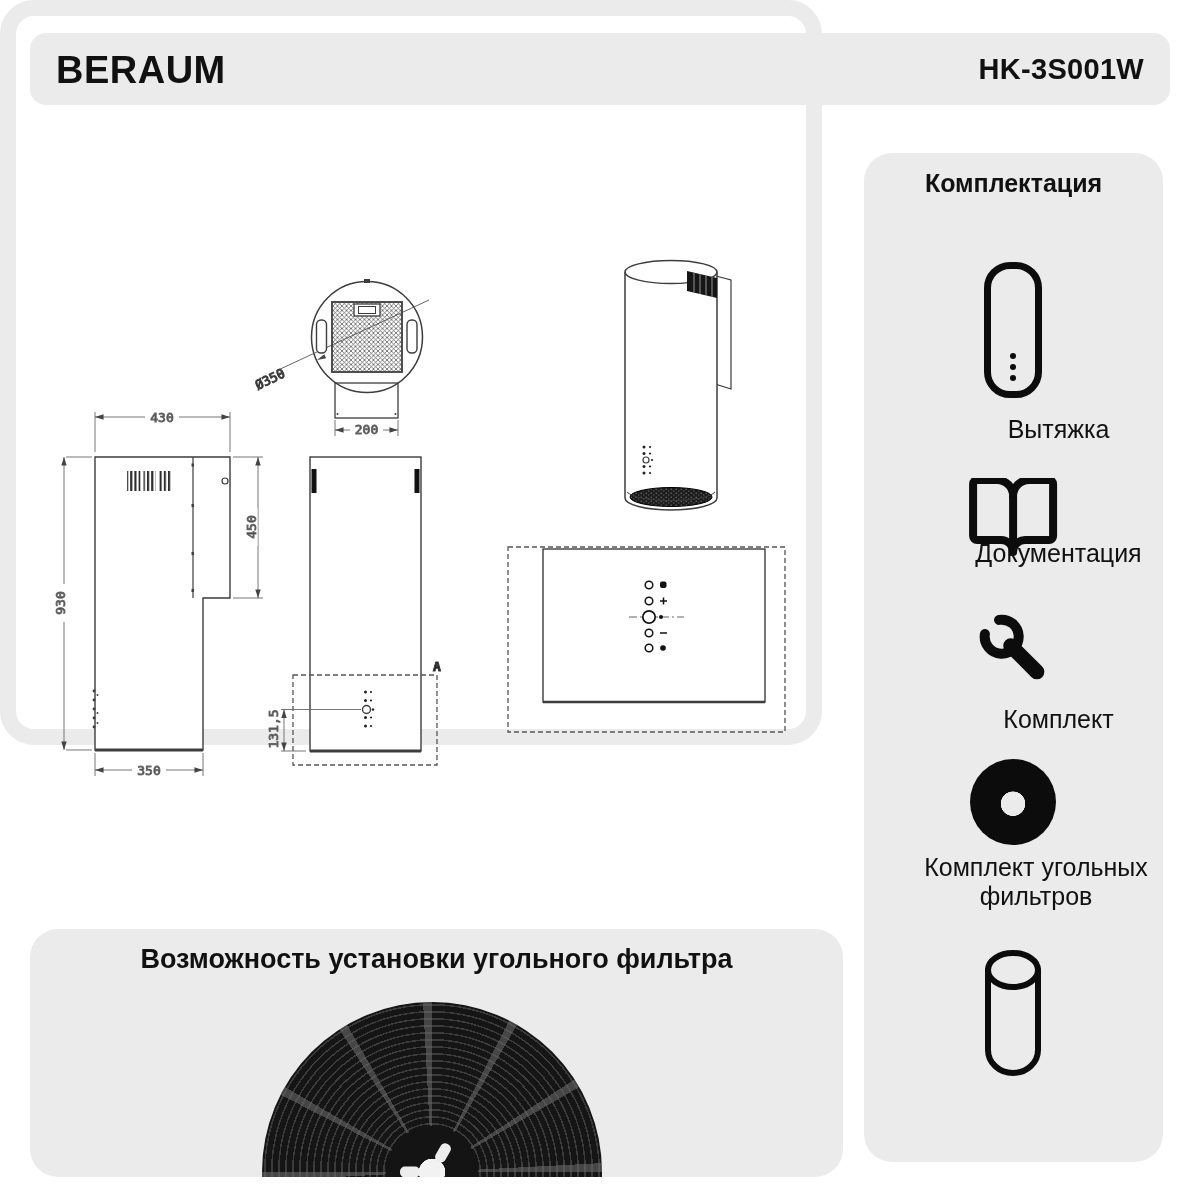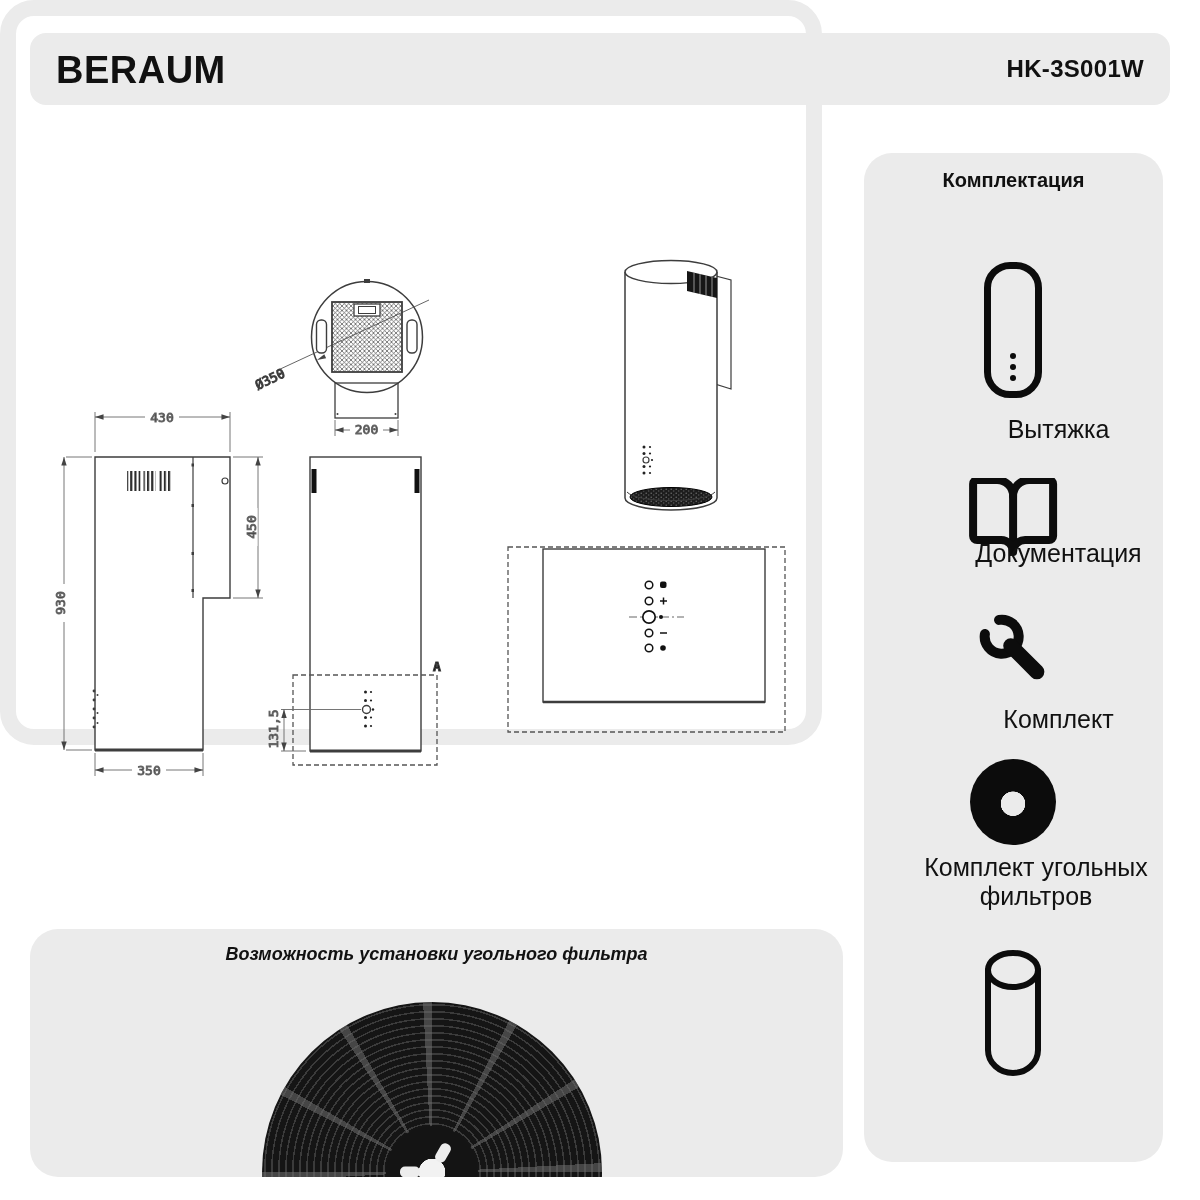--- a/index.html
+++ b/index.html
@@ -7,42 +7,42 @@
     width:1200px;height:1200px;position:relative;background:#ffffff;
     font-family:"Liberation Sans",sans-serif;color:#111;overflow:hidden;
     -webkit-font-smoothing:antialiased;
   }
   .panel{position:absolute;background:#ebebeb;}
   
   #hdr{left:30px;top:33px;width:1140px;height:72px;border-radius:16px;
        display:flex;align-items:center;justify-content:space-between;
        padding:0 26px;box-sizing:border-box;gap:42px;}
   .brand{font-size:38px;font-weight:800;letter-spacing:.5px;transform:scaleY(1.04);}
-  .model{font-size:24px;font-weight:700;letter-spacing:.3px;}
+  .model{font-size:29px;font-weight:700;letter-spacing:.3px;}
   
   #main{left:18px;top:150px;width:822px;height:745px;background:#fff;
         border:16px solid #ebebeb;border-radius:34px;box-sizing:border-box;}
   
   #side{left:864px;top:153px;width:299px;height:1009px;border-radius:28px;}
   #side .title{position:absolute;top:16px;left:0;width:100%;text-align:center;
-               font-size:20px;font-weight:700;}
+               font-size:25px;font-weight:700;}
   .lbl{position:absolute;left:0;width:100%;text-align:center;font-size:25px;
        font-weight:500;line-height:1.15;padding-left:45px;}
   .lbl.narrow{left:50%;transform:translateX(-50%);width:auto;text-align:center;}
   .icon{position:absolute;}
   .hood{left:120px;top:109px;width:58px;height:136px;border:7px solid #0c0c0c;
         border-radius:26px;box-sizing:border-box;}
   .hood .d{position:absolute;left:50%;width:6px;height:6px;margin-left:-3px;
            border-radius:50%;background:#0c0c0c;}
   .donut{left:106px;top:606px;width:86px;height:86px;border-radius:50%;
          background:radial-gradient(circle at 50% 52%, #ebebeb 0 12px, #0c0c0c 12.5px 100%);}
   
   #bottom{left:30px;top:929px;width:813px;height:248px;border-radius:28px;overflow:hidden;}
   #bottom .title{position:absolute;top:15px;left:0;width:100%;text-align:center;
-                 font-size:18px;font-weight:700;font-style:italic;}
+                 font-size:27px;font-weight:700;}
   .disc{position:absolute;left:232px;top:73px;width:340px;height:340px;border-radius:50%;
         background:repeating-radial-gradient(circle at 50% 50%, #151515 0 5.5px, #3b3b3b 5.5px 7px);}
   .disc .spokes{position:absolute;inset:0;border-radius:50%;
         background:repeating-conic-gradient(rgba(0,0,0,0) 0deg 27deg, rgba(110,110,110,.55) 27deg 30deg);}
   .disc .hub{position:absolute;left:50%;top:50%;width:92px;height:92px;
         transform:translate(-50%,-50%);border-radius:50%;
         background:radial-gradient(circle, #f2f2f2 0 13px, #141414 13.5px 100%);}
   .disc .slot{position:absolute;left:50%;top:50%;width:11px;height:20px;background:#ededed;
         border-radius:5px;}
   .overlay{position:absolute;left:0;top:0;pointer-events:none;}

